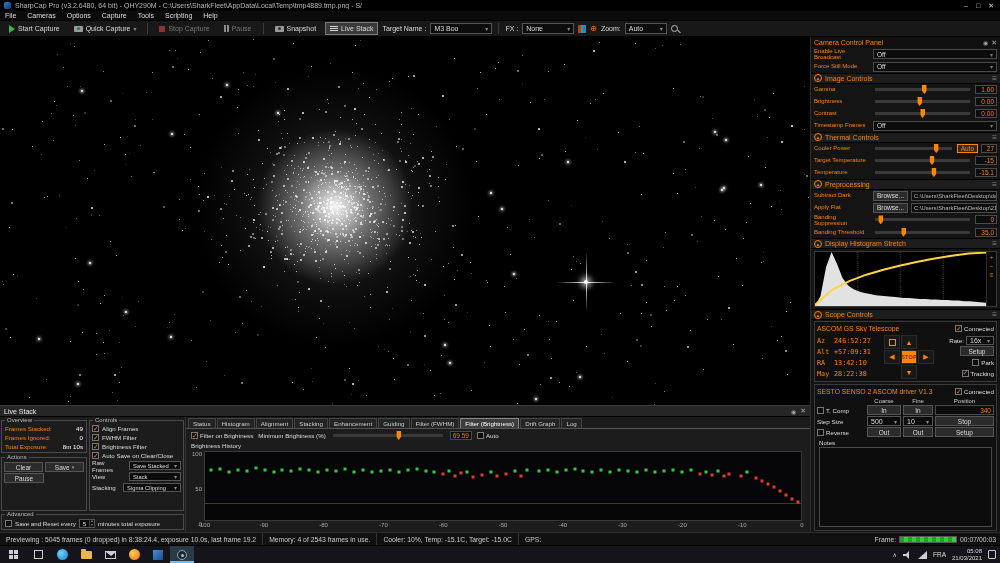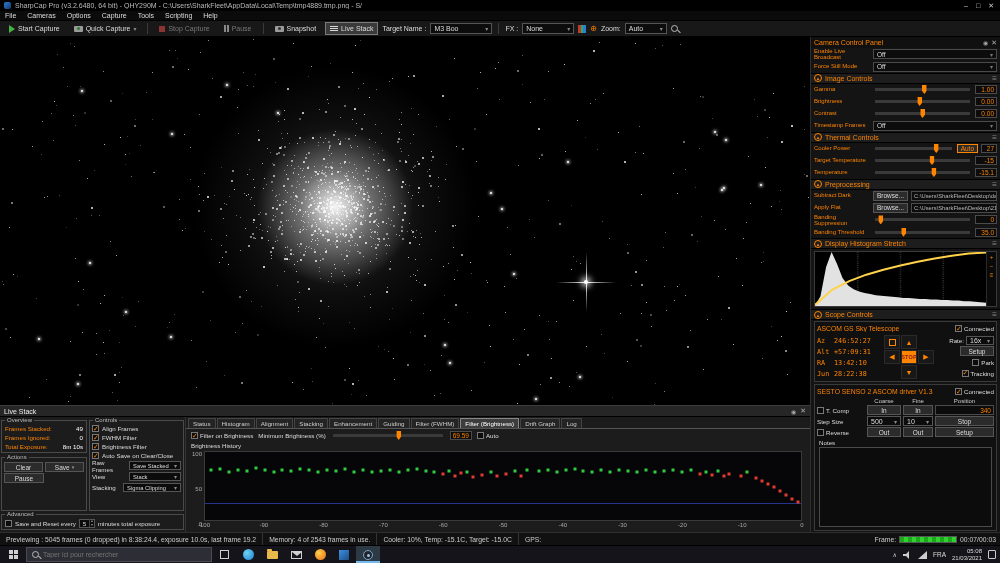--- a/index.html
+++ b/index.html
@@ -1973,21 +1973,21 @@
             </div>
           <div class="coord-row">
               <span class="coord-l">Alt</span>
               <span>+57:09:31</span>
             </div>
           <div class="coord-row">
               <span class="coord-l">RA</span>
               <span>13:42:10</span>
             </div>
           <div class="coord-row">
-              <span class="coord-l">Jun</span>
+              <span class="coord-l">May</span>
               <span>28:22:38</span>
             </div>
         </div>
         <div class="dpad">
           <div class="dcell">
               <span class="frame-ico"></span>
             </div>
           <div class="dcell">
               <span>▲</span>
             </div>
@@ -2092,24 +2092,20 @@
 
 <div class="taskbar">
   <div class="tb-start">
     <span class="winlogo">
         <i></i>
         <i></i>
         <i></i>
         <i></i>
       </span>
   </div>
-  <div class="tb-search">
-    <span class="icon-mag"></span>
-    <input placeholder="Taper ici pour rechercher" style="">
-  </div>
   <div class="tb-icon">
       <span class="tv-ico"></span>
     </div>
   <div class="tb-icon">
       <span class="circ edge"></span>
     </div>
   <div class="tb-icon">
       <span class="folder"></span>
     </div>
   <div class="tb-icon">

